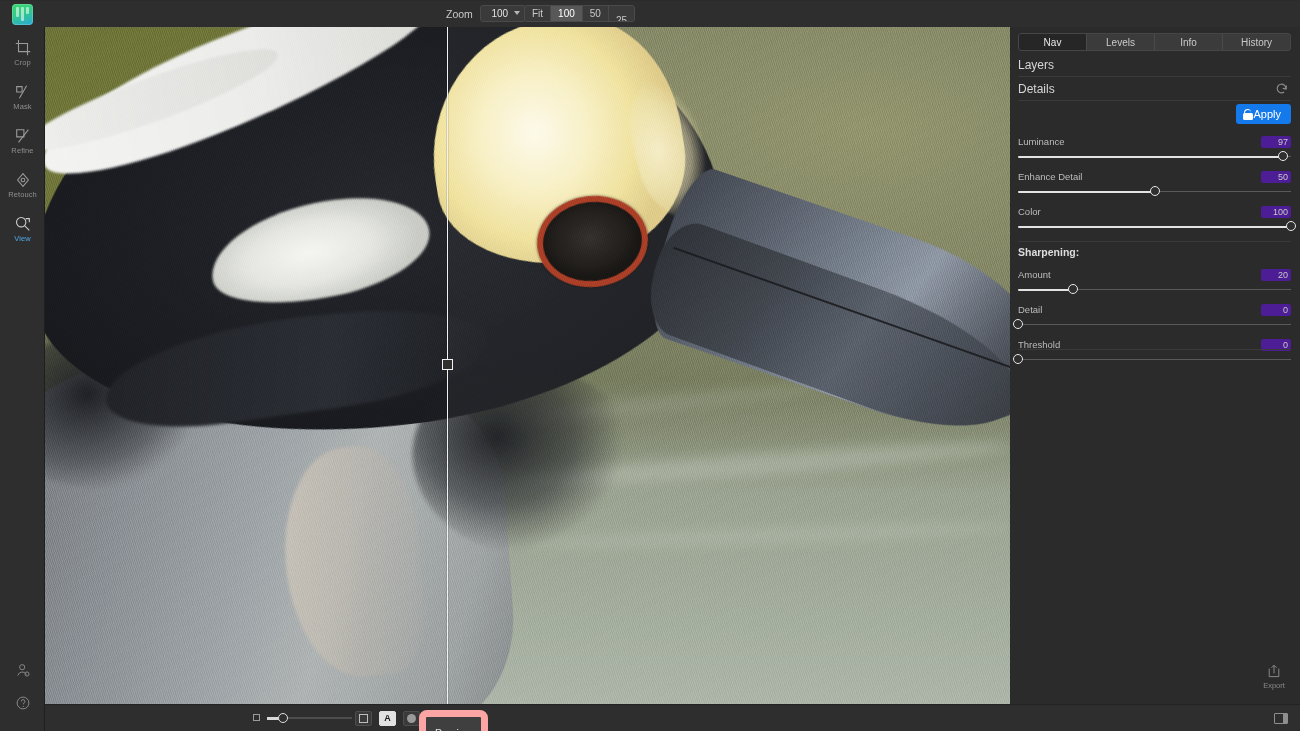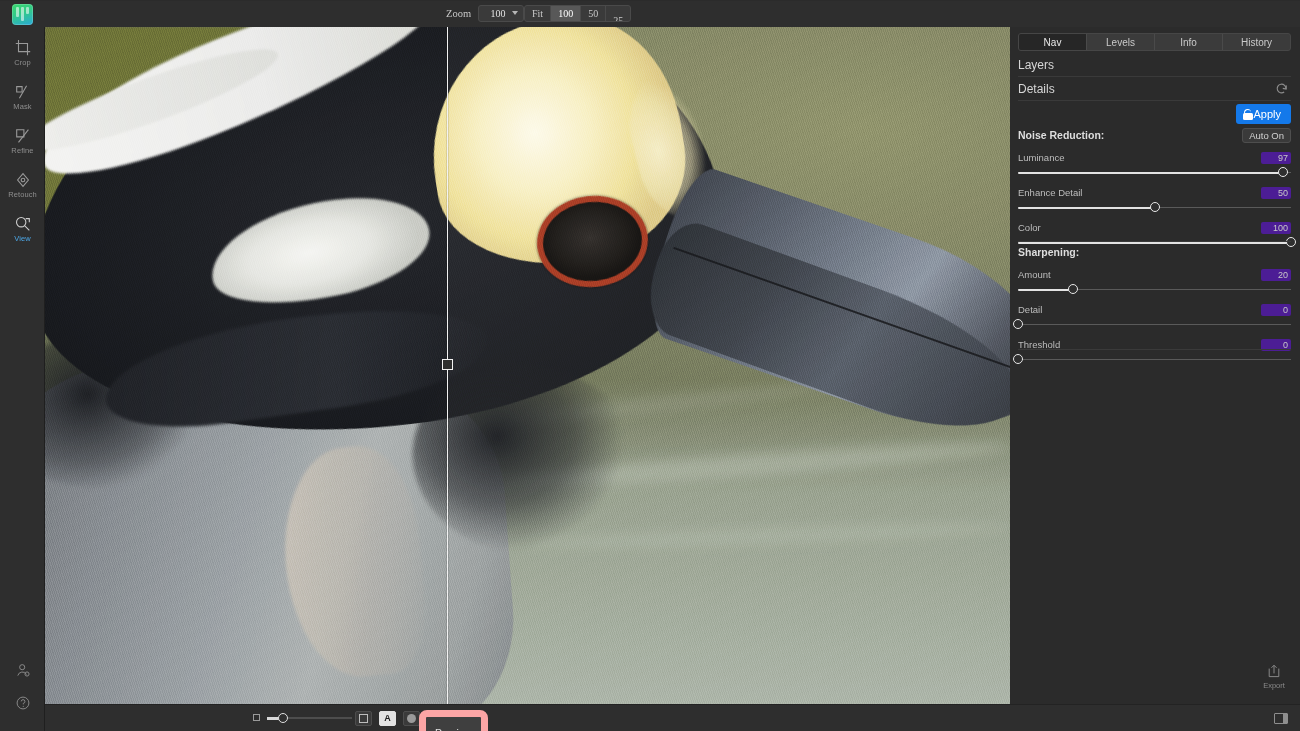--- a/index.html
+++ b/index.html
@@ -2,21 +2,21 @@
 <html><head>
 <meta charset="utf-8">
 <style>
   * { margin:0; padding:0; box-sizing:border-box; }
   html,body{ width:1300px; height:731px; overflow:hidden; background:#2b2b2b;
     font-family:"Liberation Sans", sans-serif; color:#d0d0d0; -webkit-font-smoothing:antialiased; }
   .app{ position:relative; width:1300px; height:731px; background:#2b2b2b; }
 
   
   .topbar{ position:absolute; left:0; top:1px; width:1300px; height:27px; background:#2e2e2e;
-    border-bottom:1px solid #232323; display:flex; align-items:center;font-family:Liberation Serif, serif; }
+    border-bottom:1px solid #232323; display:flex; align-items:center; }
   .logo{ position:absolute; left:12px; top:3px; width:21px; height:21px; border-radius:4px;
     background:linear-gradient(160deg,#3ad86e 0%,#32c98a 45%,#29a9d8 100%);
     box-shadow:inset 0 0 0 1px rgba(255,255,255,.18); overflow:hidden; }
   .logo .bar{ position:absolute; top:3px; width:3px; border-radius:1px; background:rgba(255,255,255,.55); }
   .logo .b1{ left:4px; height:10px; } .logo .b2{ left:9px; height:14px; } .logo .b3{ left:14px; height:7px; }
 
   .zoomwrap{ position:absolute; left:446px; top:4px; display:flex; align-items:center; gap:7px; }
   .zoomlabel{ font-size:10.5px; color:#c8c8c8; }
   .zoomsel{ position:relative; width:46px; height:17px; background:#3a3a3a; border:1px solid #4a4a4a;
     border-radius:3px; display:flex; align-items:center; justify-content:center; }
@@ -352,24 +352,20 @@
       <div class="applybtn">
         <span class="lock">
           <span class="sh"></span>
             <span class="body"></span>
         </span>
         <span class="lbl">Apply</span>
       </div>
     </div>
 
     <div class="section" style="top:100px;">
-      <div class="sectitle">
-        <div class="st">Noise Reduction:</div>
-        <div class="autobtn">Auto On</div>
-      </div>
 
       <div class="slider">
         <div class="srow">
           <div class="sname">Luminance</div>
           <div class="sval">97</div>
         </div>
         <div class="track">
           <div class="line"></div>
             <div class="fill" style="width:97%"></div>
           <div class="knob" style="left:97%"></div>

